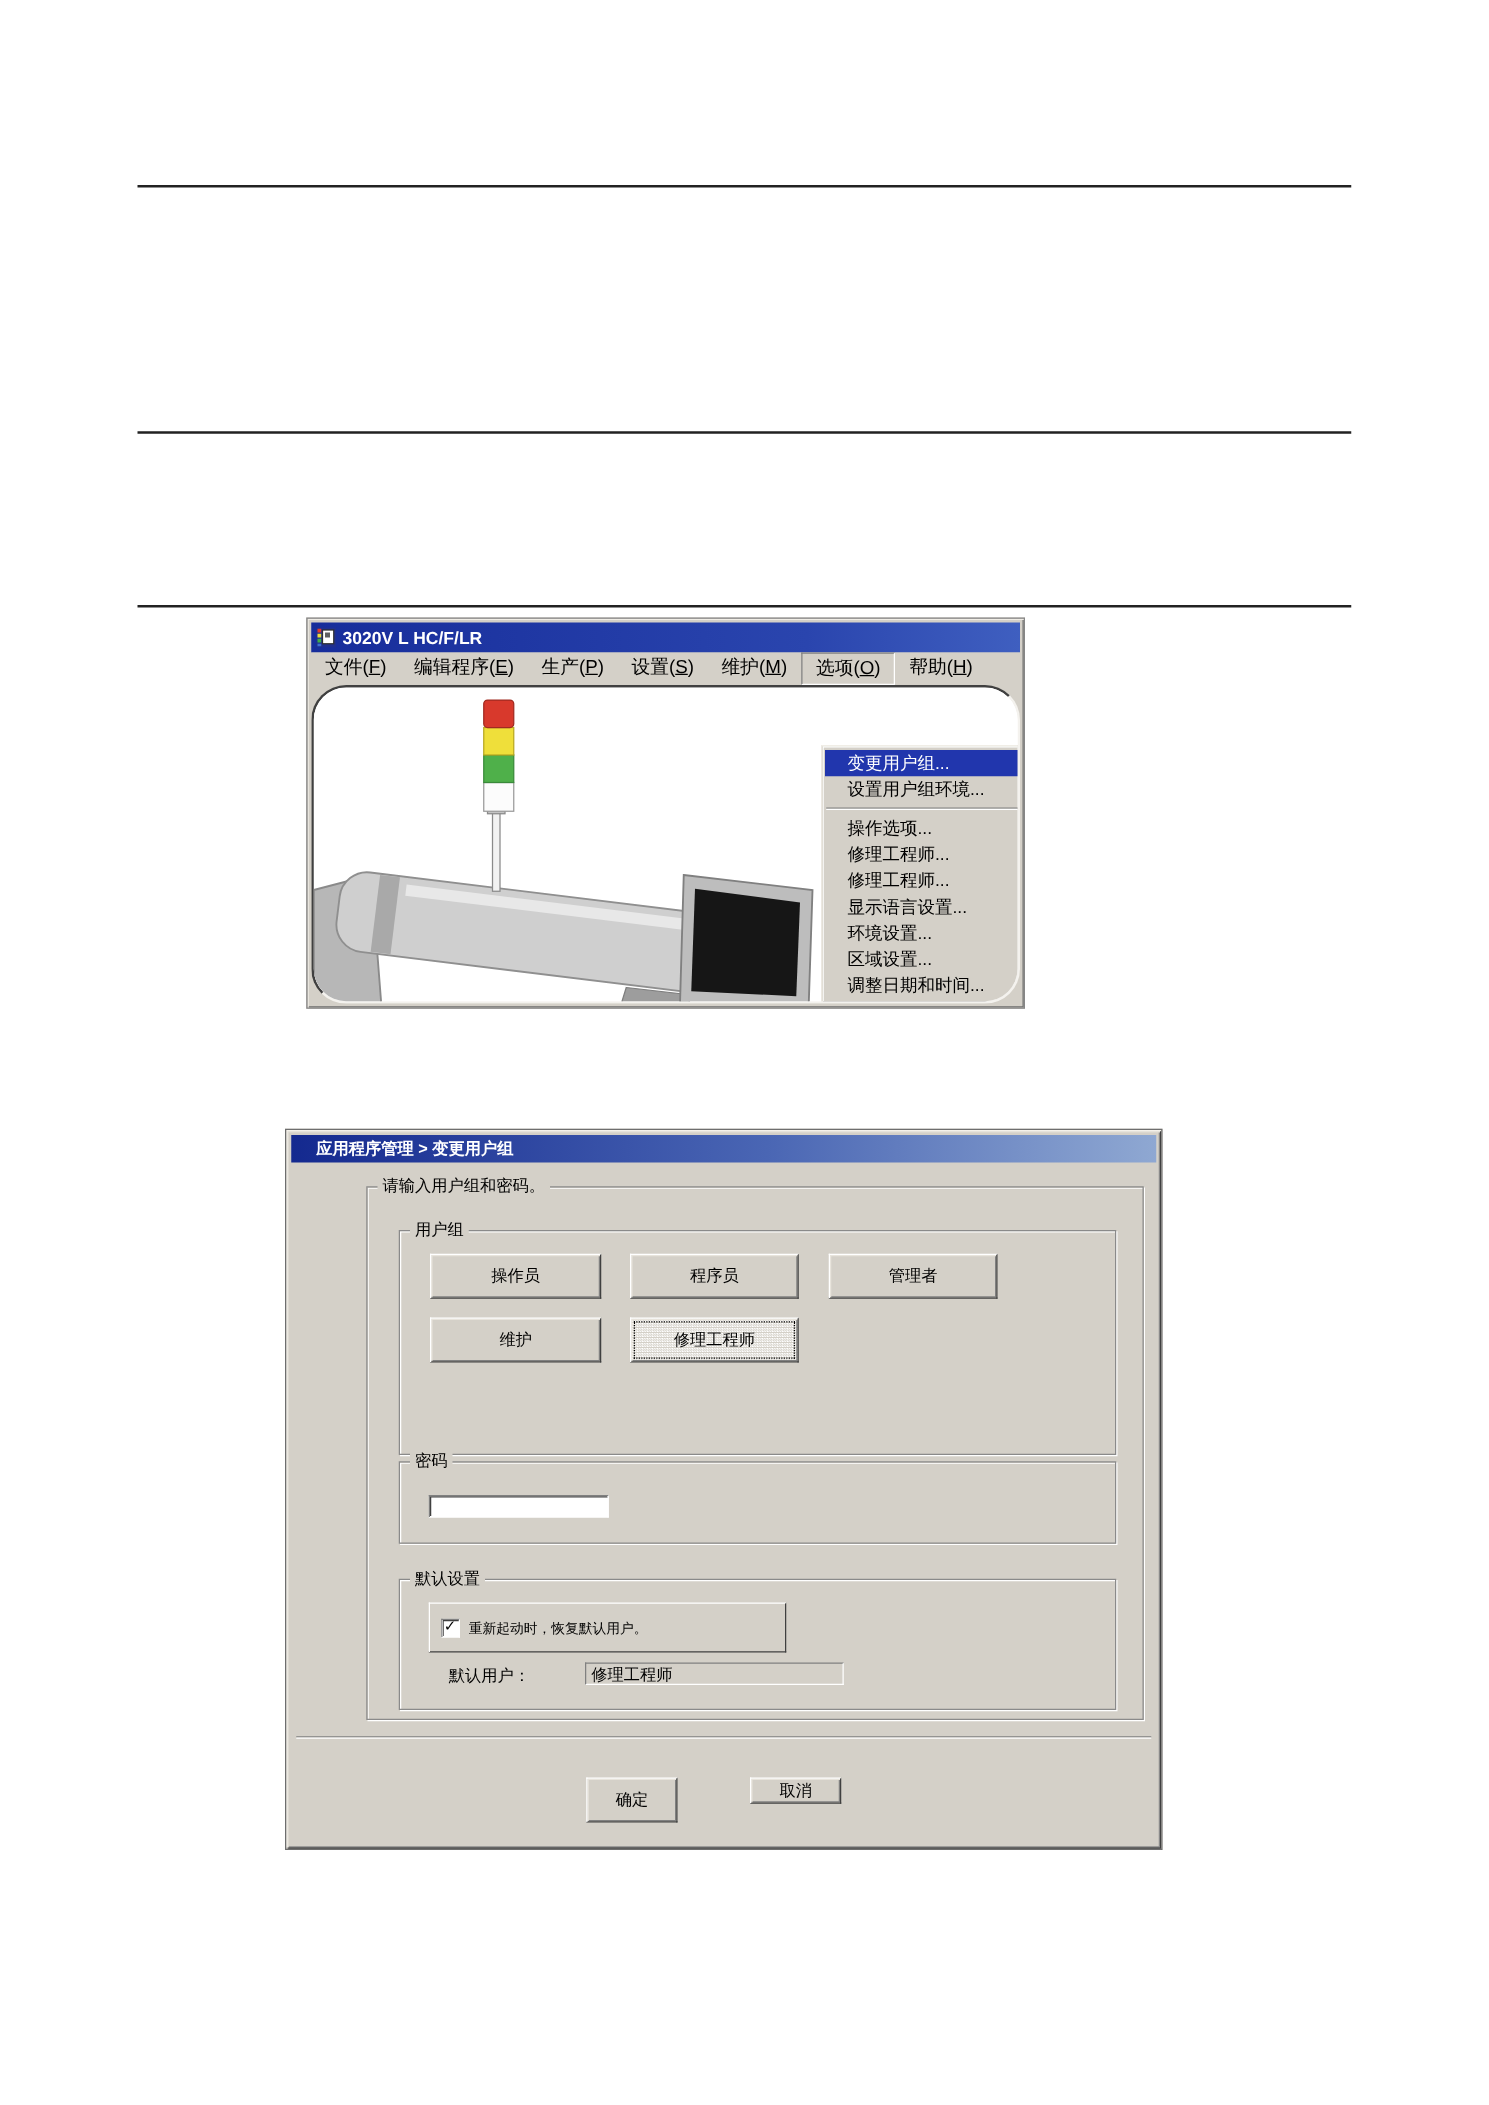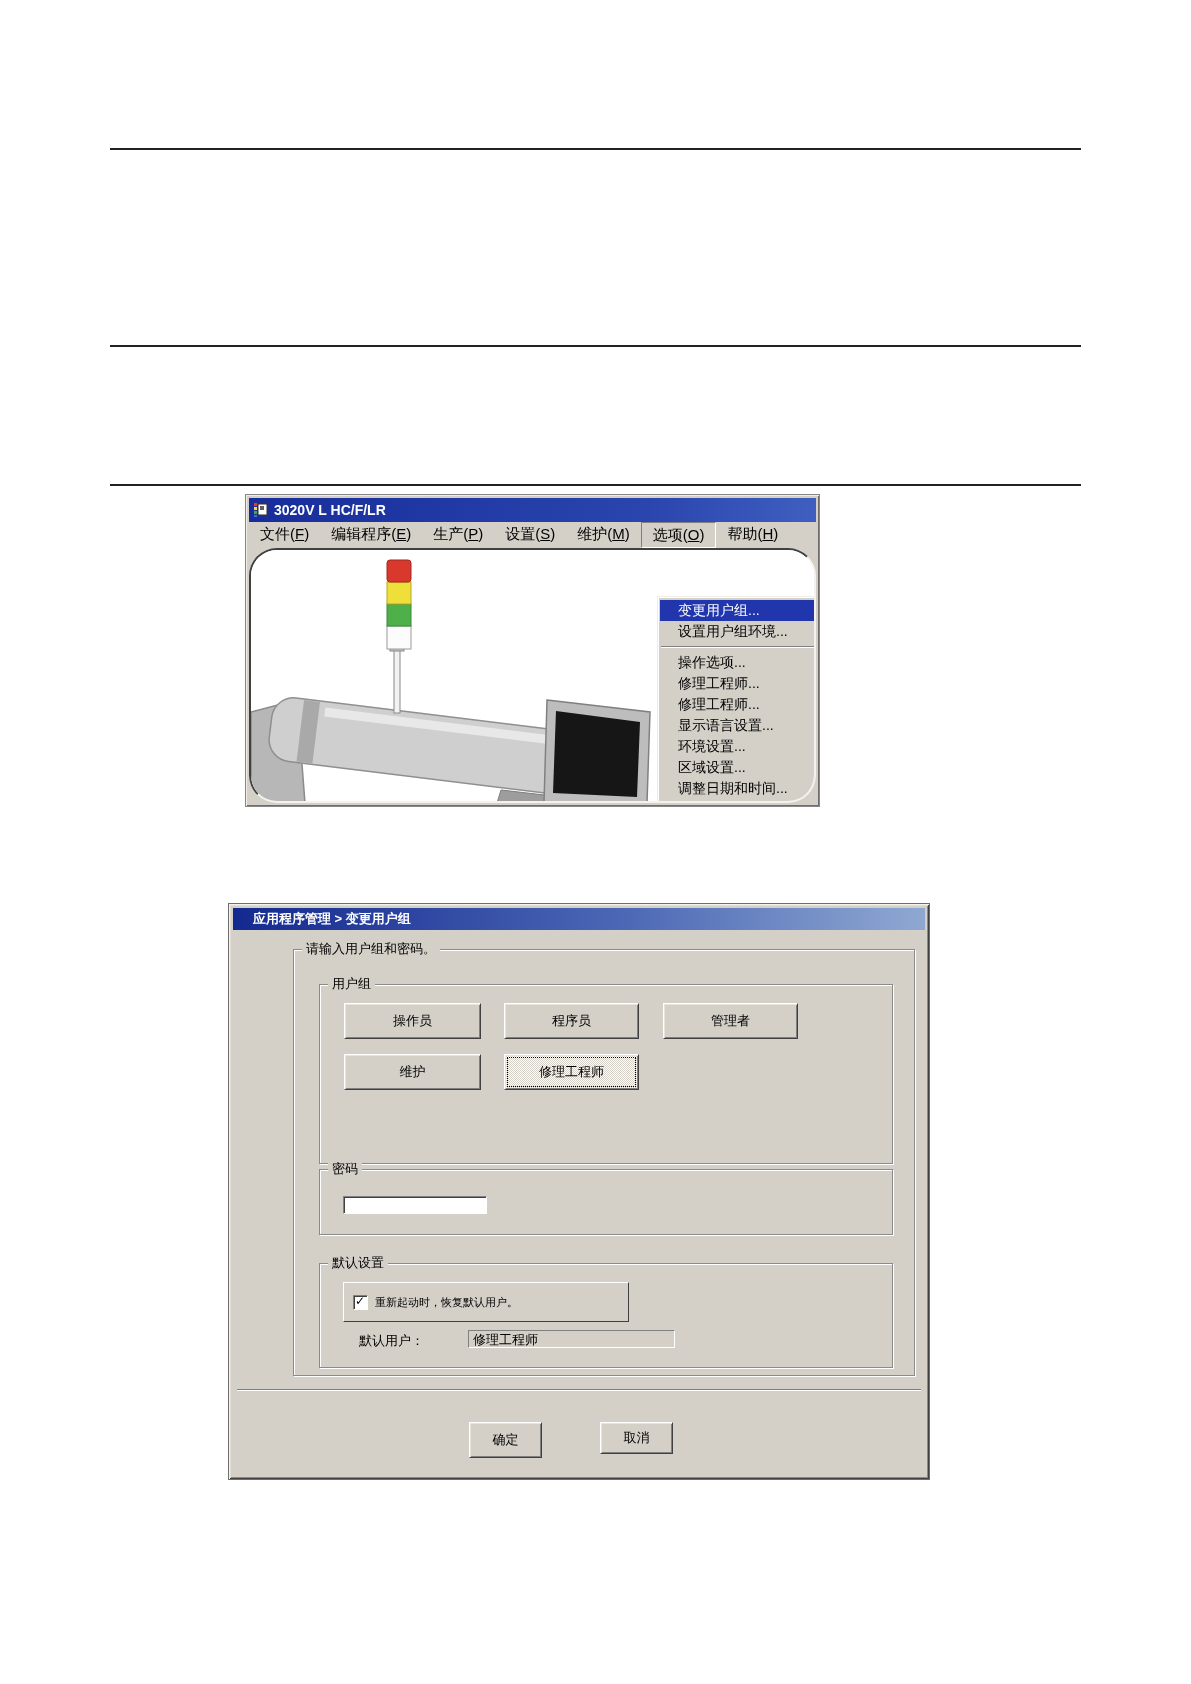--- a/index.html
+++ b/index.html
@@ -191,16 +191,16 @@
           <span>✓</span>
         </span>
       <span style="font-size:11px;">重新起动时，恢复默认用户。</span>
     </div>
     <span class="label13" style="left:114px;top:428px;">默认用户：</span>
     <div class="ro-field" style="left:239px;top:426px;width:207px;height:18px;">修理工程师</div>
 
     <div class="etched" style="left:8px;top:485px;width:684px;"></div>
 
     <div class="btn" style="left:240px;top:518px;width:73px;height:36px;">确定</div>
-    <div class="btn" style="left:371px;top:518px;width:73px;height:32px;">取消</div>
+    <div class="btn" style="left:371px;top:518px;width:73px;height:21px;">取消</div>
   </div>
 
 </div>
 
 </body></html>

